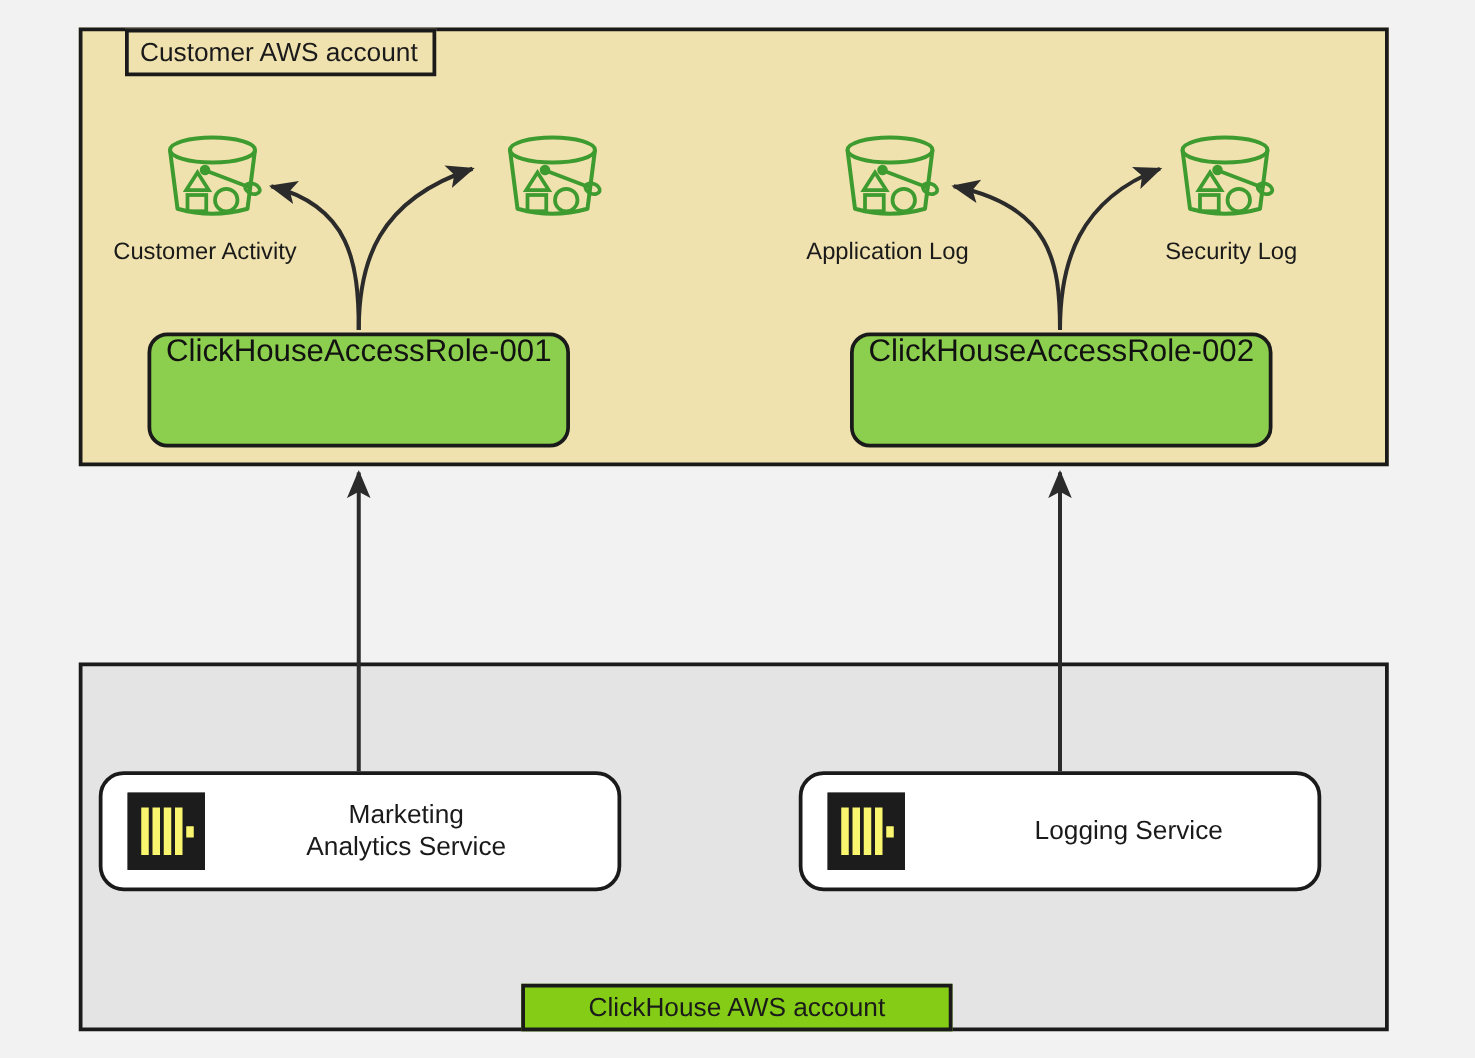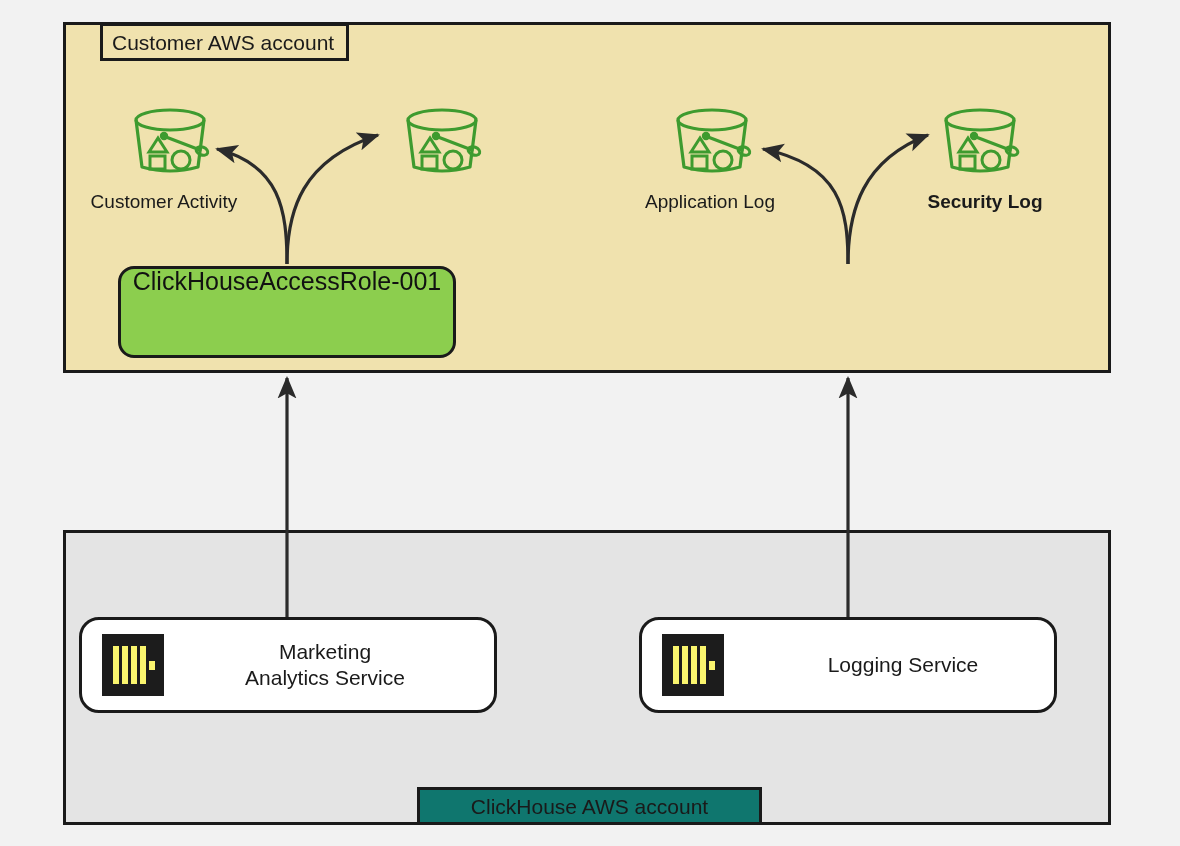--- a/index.html
+++ b/index.html
@@ -72,21 +72,21 @@
     justify-content: flex-start;
     padding-left: 9px;
     padding-right: 12px;
     margin-left: 36px;
   }
   #clickhouse-account-title {
     left: 417px;
     top: 787px;
     width: 345px;
     height: 38px;
-    background: #0f766e;
+    background: #84cc16;
   }
 
   
   .bucket {
     position: absolute;
     width: 100px;
     height: 72px;
   }
   .bucket svg { display: block; }
   .bucket-label {
@@ -233,24 +233,27 @@
       <ellipse cx="46" cy="15" rx="34" ry="10" fill="none" stroke="#3e9b2f" stroke-width="3.2"></ellipse>
       <path d="M12,15 L18,62 Q46,70 74,62 L80,15" fill="none" stroke="#3e9b2f" stroke-width="3.2" stroke-linejoin="round"></path>
       <path d="M25,47 L34,33 L43,47 Z" fill="none" stroke="#3e9b2f" stroke-width="3"></path>
       <rect x="26" y="51" width="15" height="13" fill="none" stroke="#3e9b2f" stroke-width="3"></rect>
       <circle cx="57" cy="55" r="9" fill="none" stroke="#3e9b2f" stroke-width="3"></circle>
       <circle cx="40" cy="31" r="4.2" fill="#3e9b2f"></circle>
       <line x1="42" y1="32" x2="76" y2="45" stroke="#3e9b2f" stroke-width="3.2" stroke-linecap="round"></line>
       <ellipse cx="78" cy="46" rx="6" ry="4" fill="none" stroke="#3e9b2f" stroke-width="3" transform="rotate(20 78 46)"></ellipse>
     </svg>
   </div>
-  <div class="bucket-label" style="left:880px; top:192px; width:210px;font-weight:bold;">Security Log</div>
+  <div class="bucket-label" style="left:880px; top:192px; width:210px;">Security Log</div>
 
   <div class="role-box" id="role-box-001">
     <span>ClickHouseAccessRole-001</span>
+  </div>
+  <div class="role-box" id="role-box-002">
+    <span>ClickHouseAccessRole-002</span>
   </div>
 
   <div class="service-box" id="service-box-marketing">
     <svg class="ch-logo" viewBox="0 0 62 62">
       <rect x="0" y="0" width="62" height="62" fill="#1c1c1c"></rect>
       <rect x="11" y="12" width="6" height="38" fill="#faf56e"></rect>
       <rect x="20" y="12" width="6" height="38" fill="#faf56e"></rect>
       <rect x="29" y="12" width="6" height="38" fill="#faf56e"></rect>
       <rect x="38" y="12" width="6" height="38" fill="#faf56e"></rect>
       <rect x="47" y="27" width="6" height="9" fill="#faf56e"></rect>

